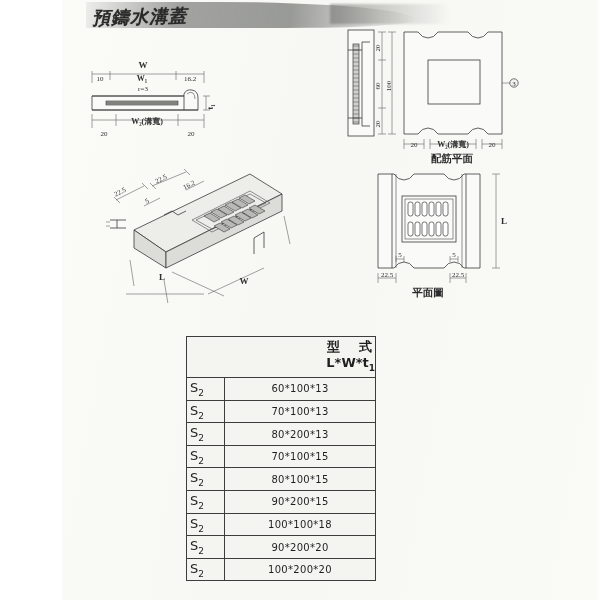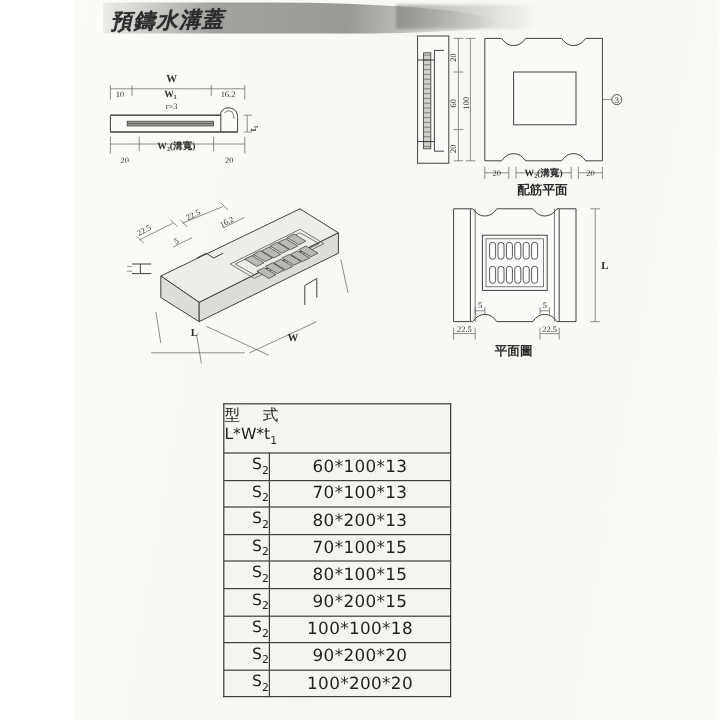--- a/index.html
+++ b/index.html
@@ -69,33 +69,33 @@
     border-collapse:collapse;
     background:#f4f4f1;
   }
   #spec-table td,#spec-table th{
     border:1px solid #3d3d3d;
     font-family:"DejaVu Sans",sans-serif;
     color:#1f1f1f;
     padding:0;
   }
   .th-cell{
-    text-align:left;
-    font-size:13px;font-weight:400;
+    text-align:right;
+    font-size:13px;font-weight:700;
     line-height:1.25;
     padding:2px 0 3px 0 !important;
     letter-spacing:3px;
   }
   .th-sub{letter-spacing:0px;font-size:13px;}
   .c-code{
-    width:34px;text-align:right;font-size:13px;font-weight:500;
+    width:34px;text-align:left;font-size:13px;font-weight:500;
     padding:2px 0 2px 3px !important;
   }
   .c-size{
-    text-align:center;font-size:14px;font-weight:500;
+    text-align:center;font-size:10px;font-weight:500;
     padding:2px 0 2px 0 !important;
     letter-spacing:.3px;
   }
   sub{font-size:9px;}
 </style>
 </head>
 <body>
 
 <div id="sheet">
 

